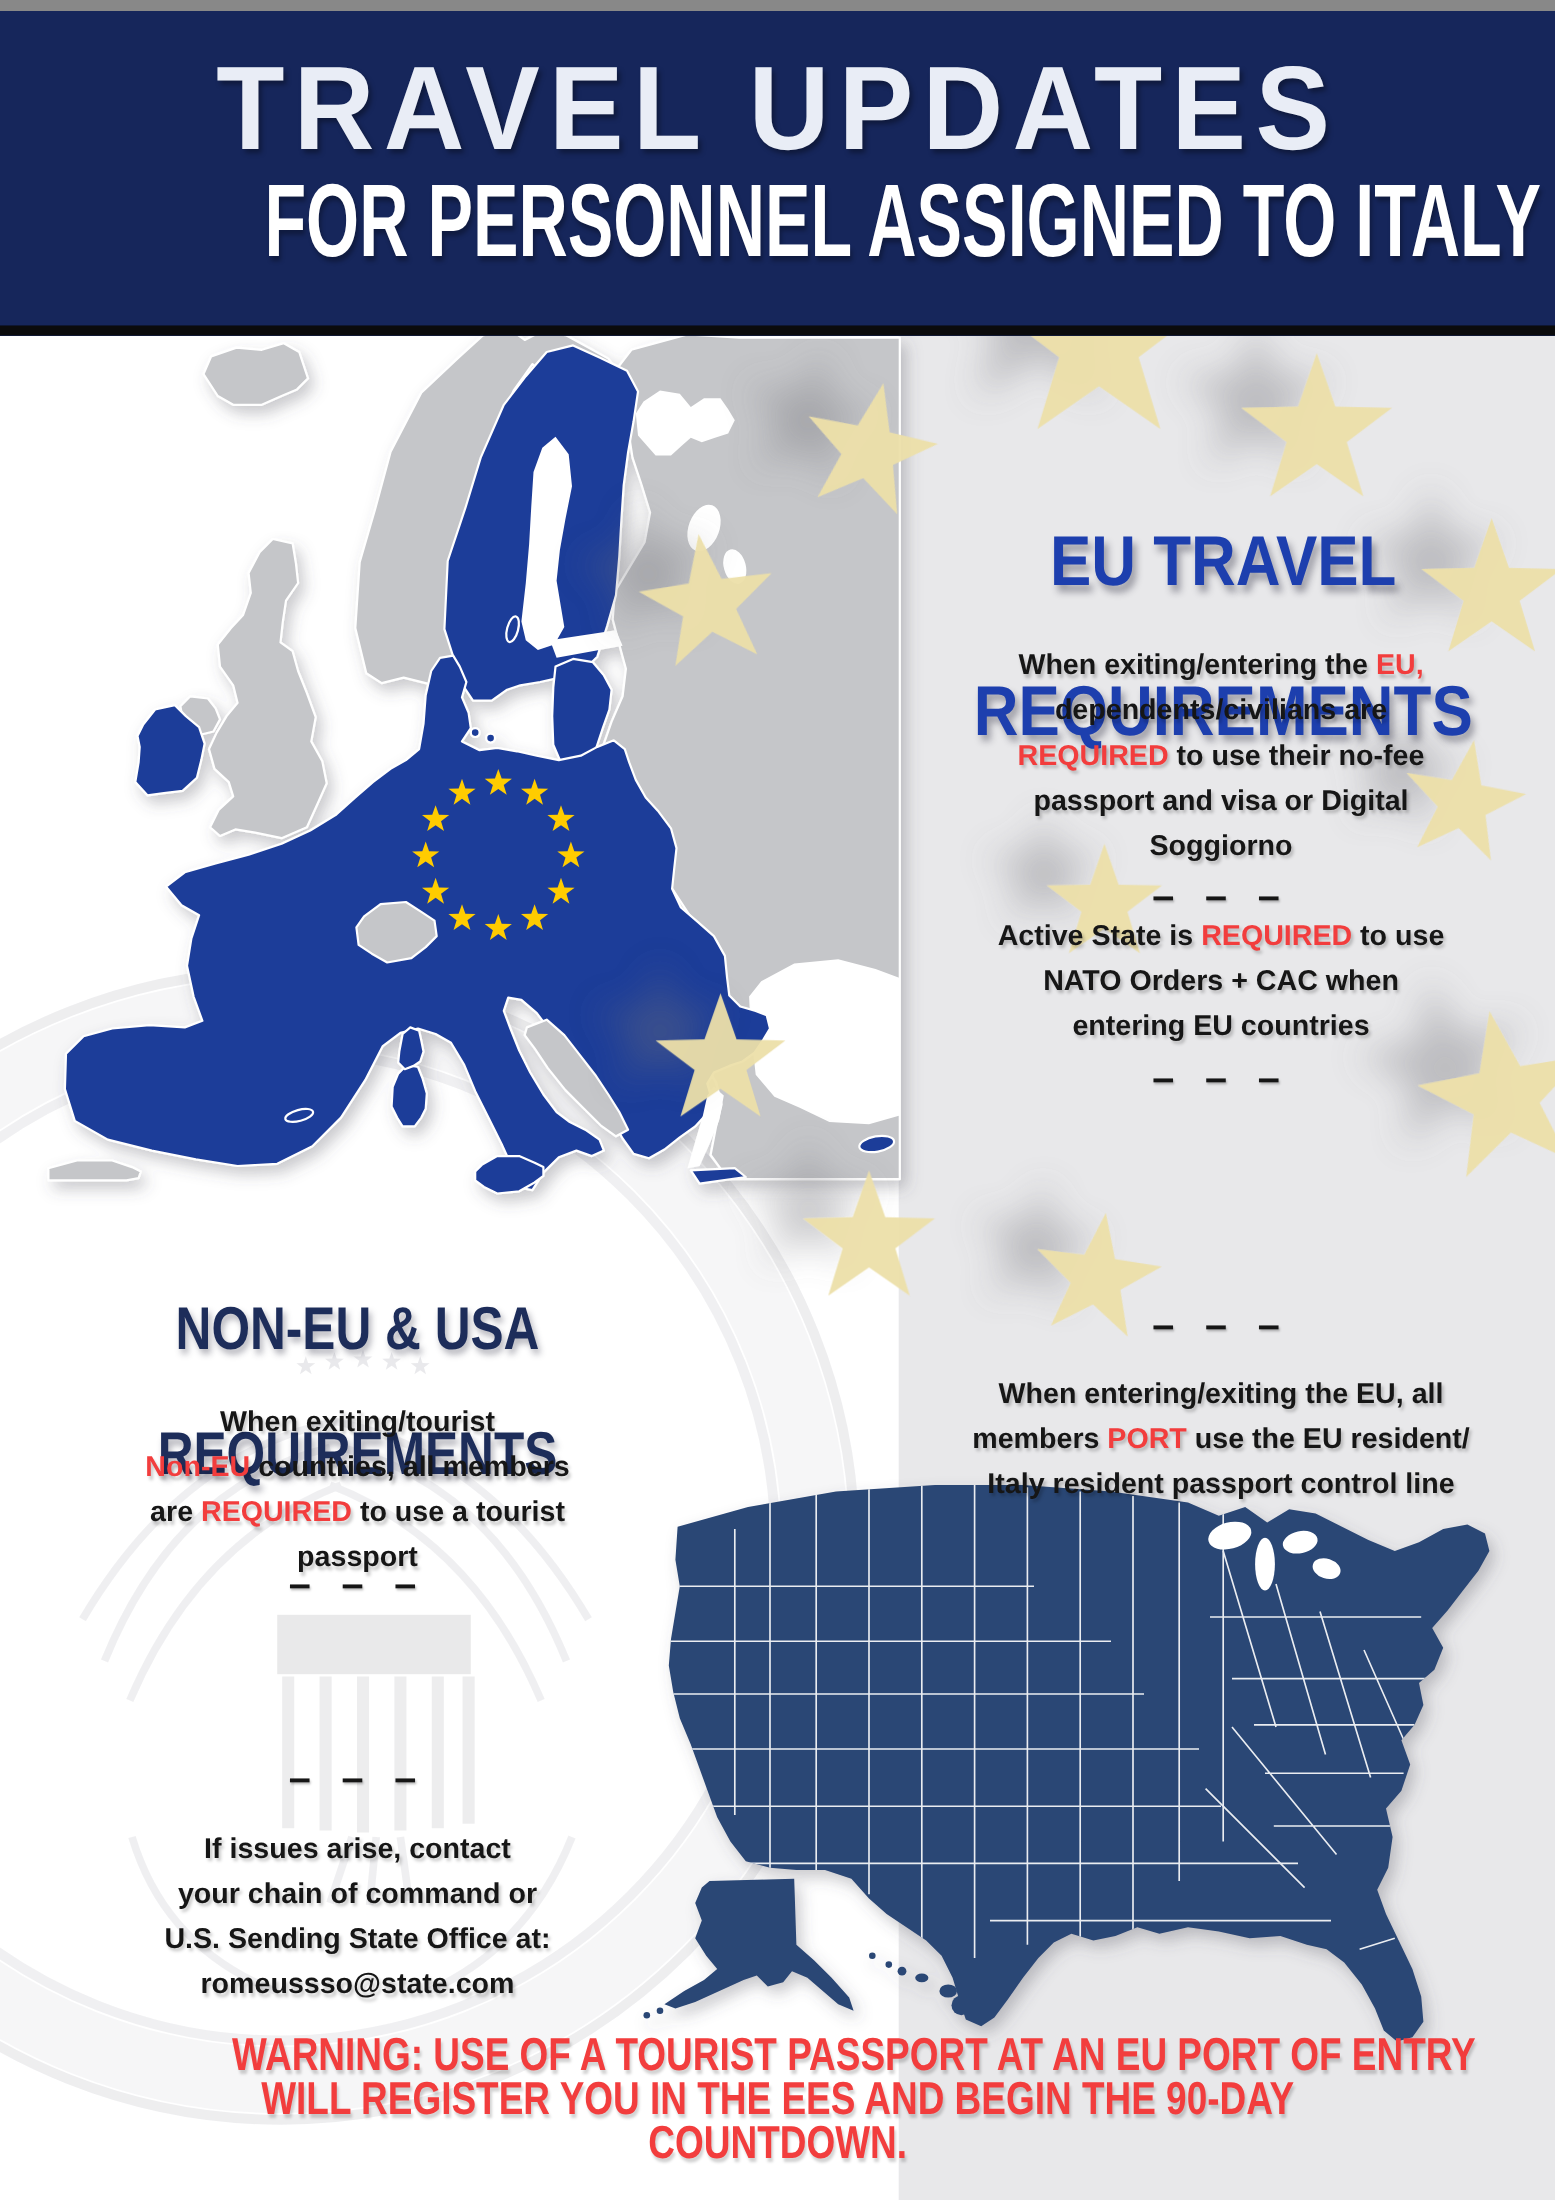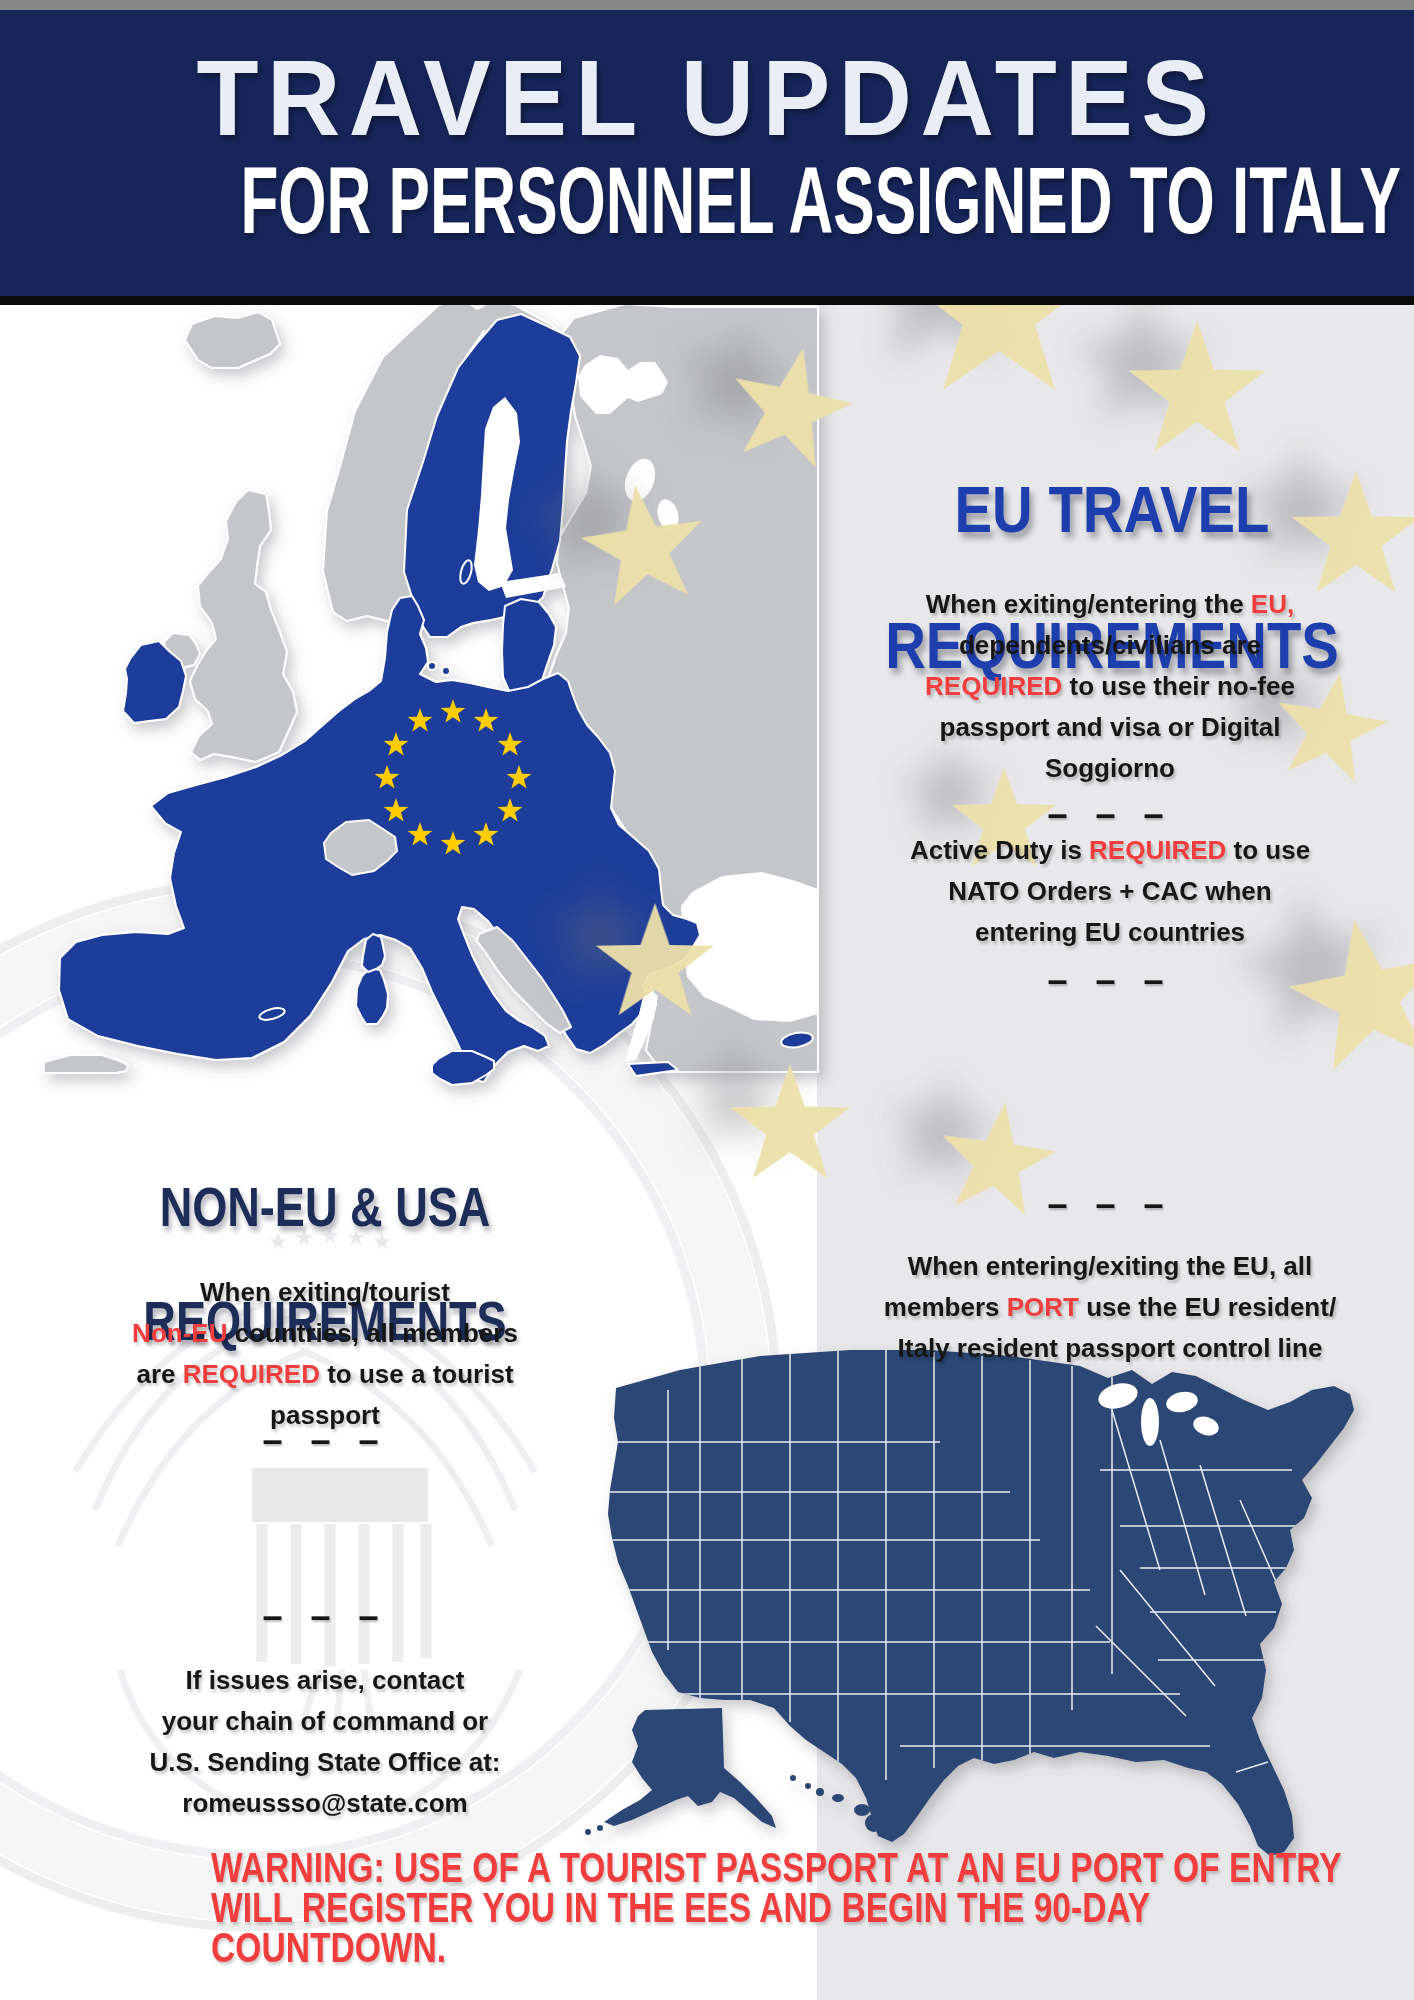--- a/index.html
+++ b/index.html
@@ -28,21 +28,21 @@
     white-space:pre-line;text-shadow:2px 3px 3px rgba(0,0,0,.22)}
   .req{font-size:26px;line-height:41px}
   .seg-red{color:var(--red)}
   .sep{font-size:36px;line-height:36px;letter-spacing:9px;text-shadow:1px 2px 2px rgba(0,0,0,.25)}
   .eu-head{left:812px;top:398px;width:600px;color:var(--titleblue);font-size:64px;line-height:68px;
     transform:scaleX(.88);transform-origin:center;text-shadow:4px 6px 7px rgba(40,40,60,.4)}
   .noneu-head{left:60px;top:1112px;width:530px;color:var(--headnavy);font-size:55px;line-height:57px;
     transform:scaleX(.82);transform-origin:center;text-shadow:3px 5px 6px rgba(40,40,60,.35)}
   .rcol{left:818px;width:584px}
   .lcol{left:60px;width:530px}
-  .warn{left:87px;top:1838px;width:1240px;z-index:2;position:absolute;text-align:left;color:var(--red);
+  .warn{left:87px;top:1838px;width:1240px;z-index:2;position:absolute;text-align:center;color:var(--red);
     font-weight:700;font-size:42px;line-height:40px;text-shadow:2px 3px 3px rgba(0,0,0,.18)}
   .warn>div{transform:scaleX(.80);transform-origin:center;white-space:nowrap}
 </style>
 </head>
 <body>
 
 <div id="page">
 
   <div id="panel"></div>
 
@@ -203,21 +203,21 @@
   <div class="txt eu-head">
     <div>EU TRAVEL</div>
     <div>REQUIREMENTS</div>
   </div>
   <div class="txt req rcol" style="top:574px"><span>When exiting/entering the </span><span class="seg-red">EU,</span><span>
 dependents/civilians are
 </span><span class="seg-red">REQUIRED</span><span> to use their no-fee
 passport and visa or Digital
 Soggiorno</span></div>
   <div class="txt sep rcol" style="top:786px">– – –</div>
-  <div class="txt req rcol" style="top:820px"><span>Active Duty is </span><span class="seg-red">REQUIRED</span><span> to use
+  <div class="txt req rcol" style="top:820px"><span>Active State is </span><span class="seg-red">REQUIRED</span><span> to use
 NATO Orders + CAC when
 entering EU countries</span></div>
   <div class="txt sep rcol" style="top:952px">– – –</div>
   <div class="txt sep rcol" style="top:1176px">– – –</div>
   <div class="txt req rcol" style="top:1236px"><span>When entering/exiting the EU, all
 members </span><span class="seg-red">PORT</span><span> use the EU resident/
 Italy resident passport control line</span></div>
 
   <div class="txt noneu-head">
     <div>NON-EU &amp; USA</div>

